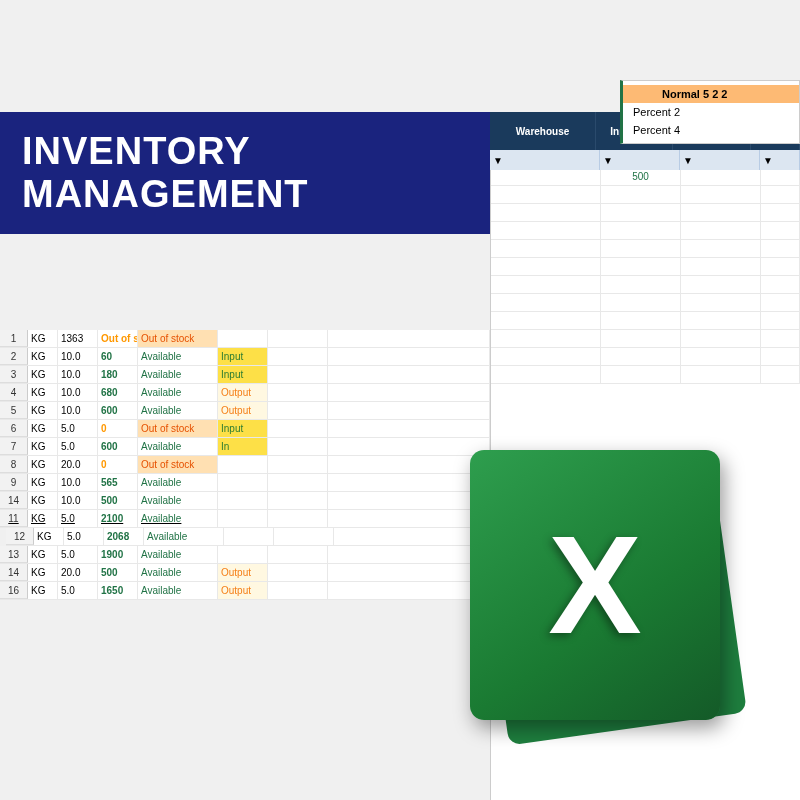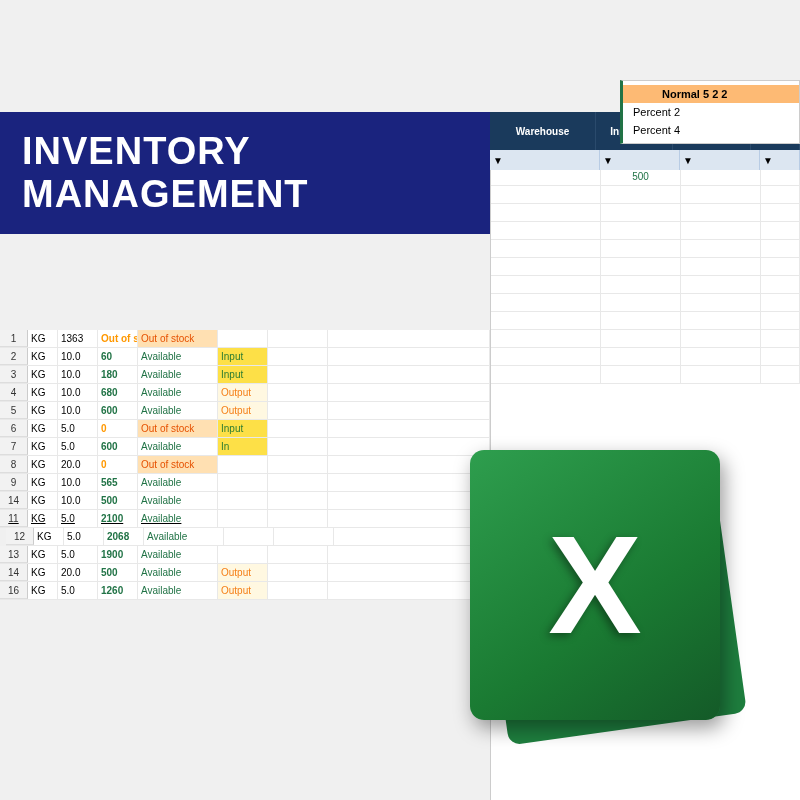--- a/index.html
+++ b/index.html
@@ -527,21 +527,21 @@
     <div class="cell qty-green" style="width:40px;">500</div>
     <div class="cell available" style="width:80px; color:#217346;">Available</div>
     <div class="cell output-cell" style="width:50px;">Output</div>
     <div class="cell" style="width:60px;"></div>
     <div class="cell" style="flex:1;"></div>
   </div>
       <div class="grid-row" style="background: white;">
     <div class="row-header">16</div>
     <div class="cell" style="width:30px;">KG</div>
     <div class="cell" style="width:40px;">5.0</div>
-    <div class="cell qty-green" style="width:40px;">1260</div>
+    <div class="cell qty-green" style="width:40px;">1650</div>
     <div class="cell available" style="width:80px; color:#217346;">Available</div>
     <div class="cell output-cell" style="width:50px;">Output</div>
     <div class="cell" style="width:60px;"></div>
     <div class="cell" style="flex:1;"></div>
   </div>
     </div>
 </div>
 
 <div class="right-data">
   <div id="right-data-rows">

